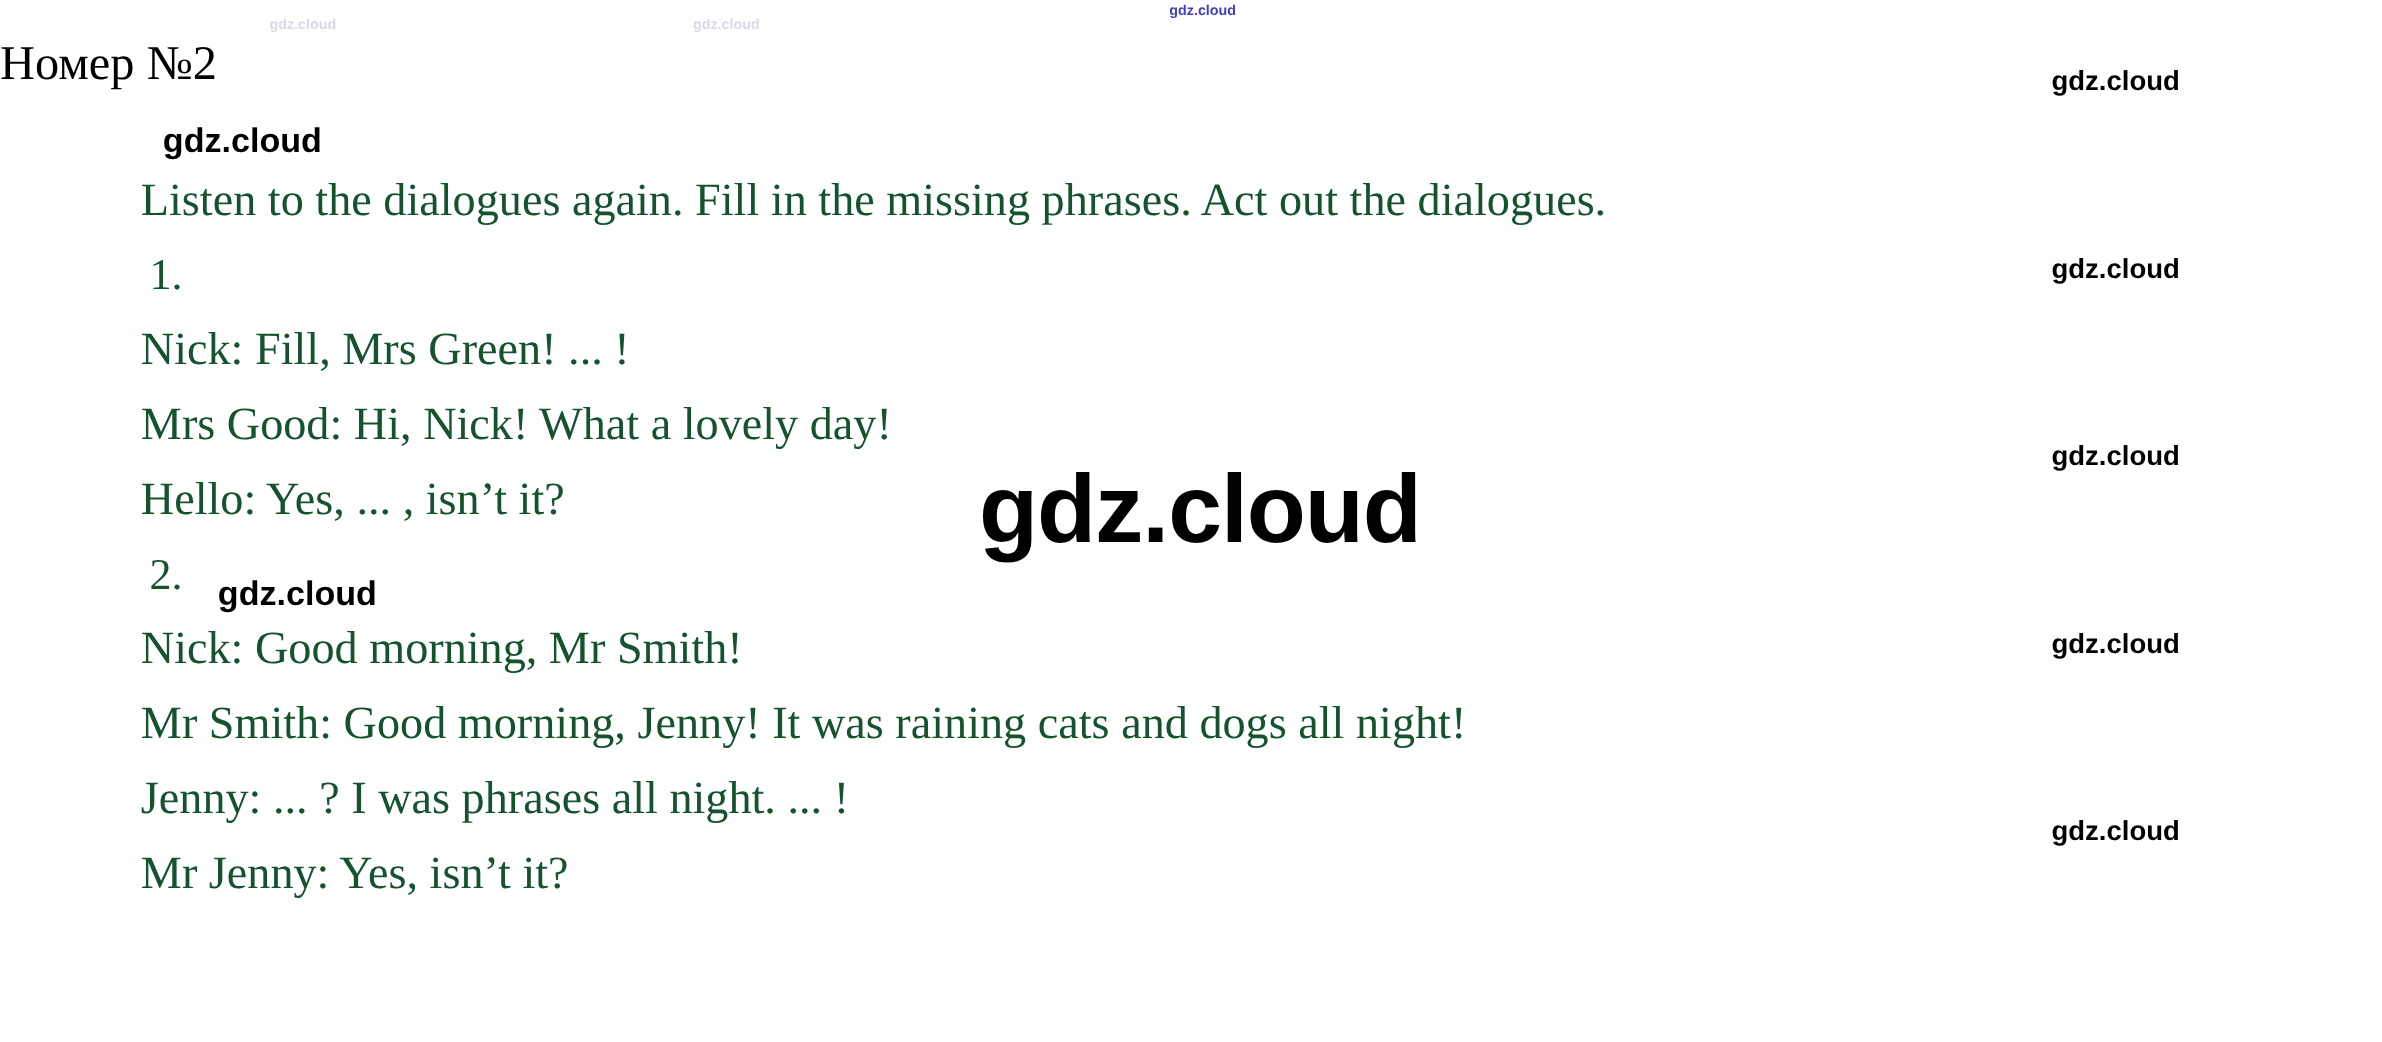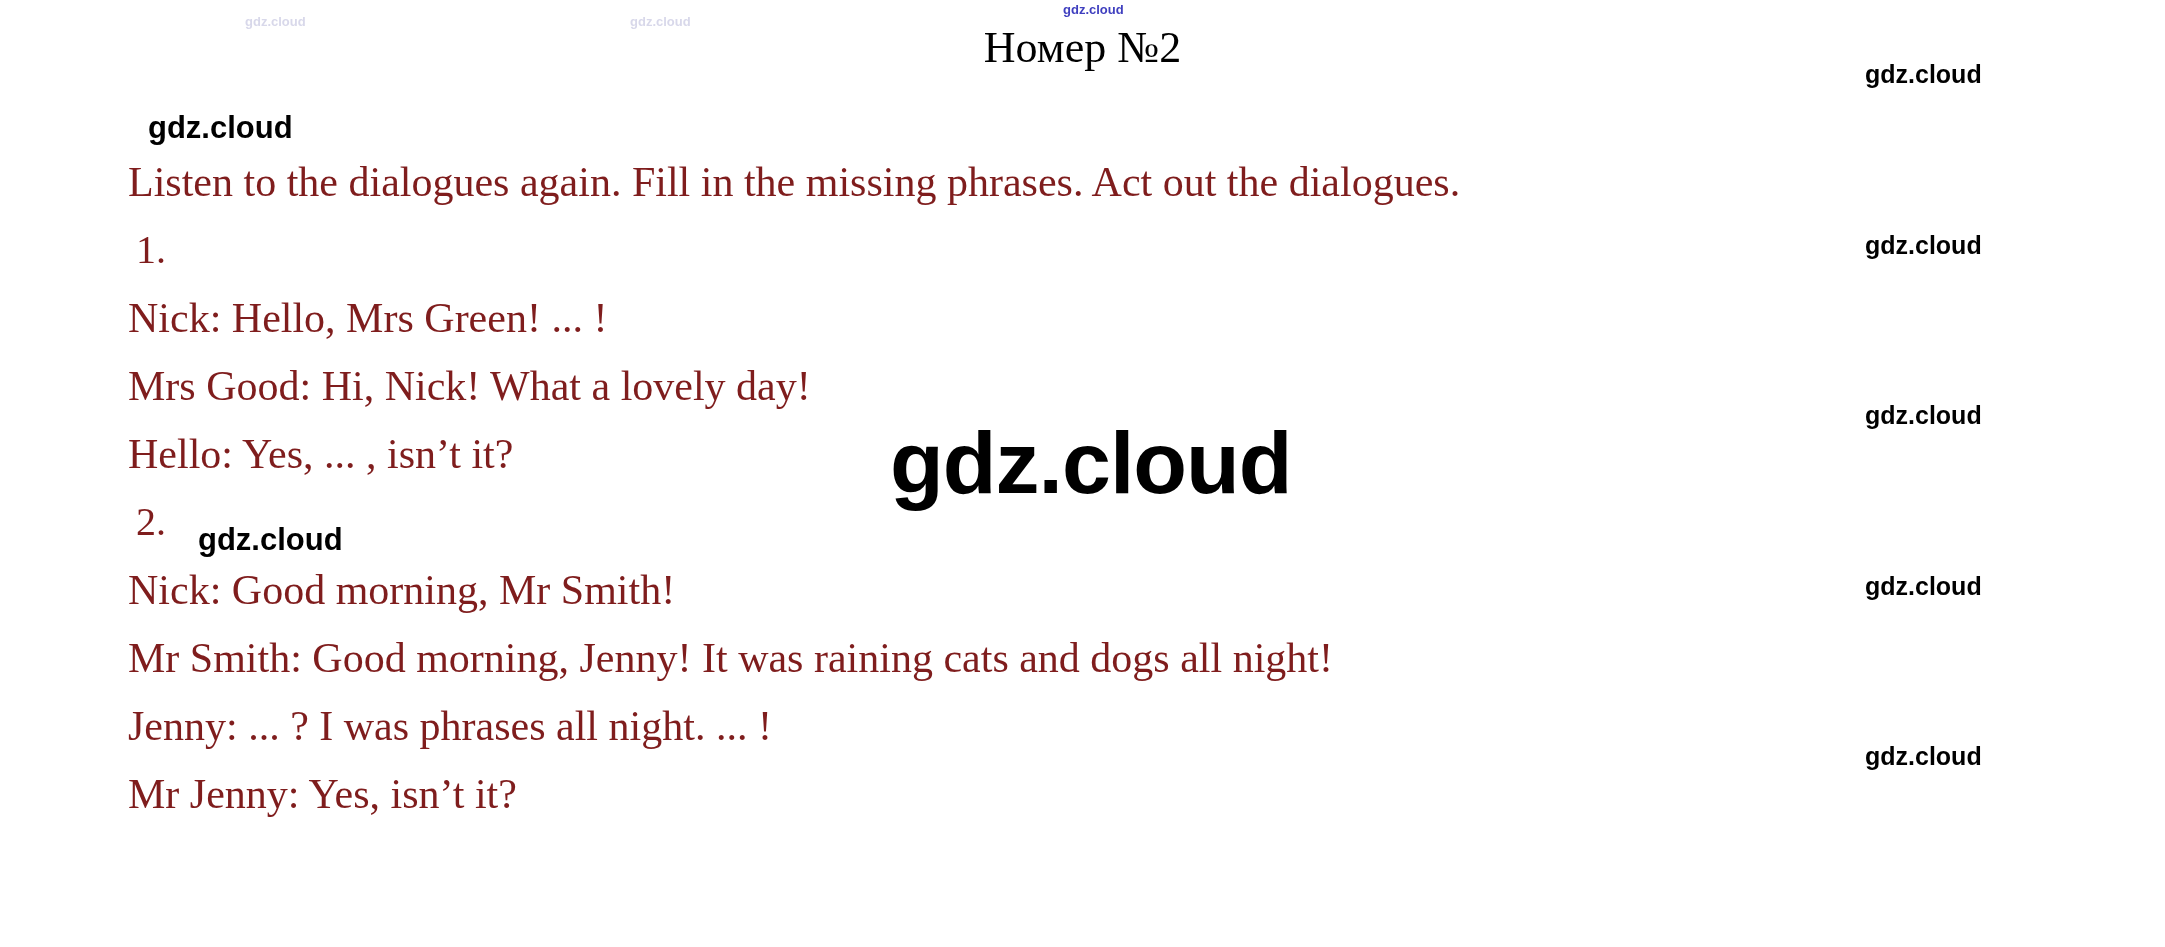--- a/index.html
+++ b/index.html
@@ -17,42 +17,41 @@
   }
 
   .page {
     position: absolute;
     inset: 0;
   }
 
   
   .doc-title {
     position: absolute;
-    top: 24px;
+    top: 34px;
     left: 0;
     width: 2165px;
-    text-align: center;
     font-family: "Liberation Serif", serif;
     font-size: 44px;
     line-height: 1.1;
     color: #000000;
   }
 
   
   .body-block {
     position: absolute;
     left: 128px;
     top: 148px;
     width: 1900px;
   }
   .line {
     font-family: "Liberation Serif", serif;
     font-size: 42px;
     line-height: 68px;
-    color: #7f1d1d;
+    color: #14532d;
     white-space: pre;
   }
   .line.num {
     font-size: 40px;
   }
   .line.indent-num {
     padding-left: 8px;
   }
 
   
@@ -107,21 +106,21 @@
 <body>
 
 <div class="page">
 
   <div class="doc-title">Номер №2</div>
 
   <div class="body-block">
     <div class="line">Listen to the dialogues again. Fill in the missing phrases. Act out the dialogues.</div>
 
     <div class="line num indent-num">1.</div>
-    <div class="line">Nick: Hello, Mrs Green! ... !</div>
+    <div class="line">Nick: Fill, Mrs Green! ... !</div>
     <div class="line">Mrs Good: Hi, Nick! What a lovely day!</div>
     <div class="line">Hello: Yes, ... , isn’t it?</div>
 
     <div class="line num indent-num">2.</div>
     <div class="line">Nick: Good morning, Mr Smith!</div>
     <div class="line">Mr Smith: Good morning, Jenny! It was raining cats and dogs all night!</div>
     <div class="line">Jenny: ... ? I was phrases all night. ... !</div>
     <div class="line">Mr Jenny: Yes, isn’t it?</div>
   </div>
 

